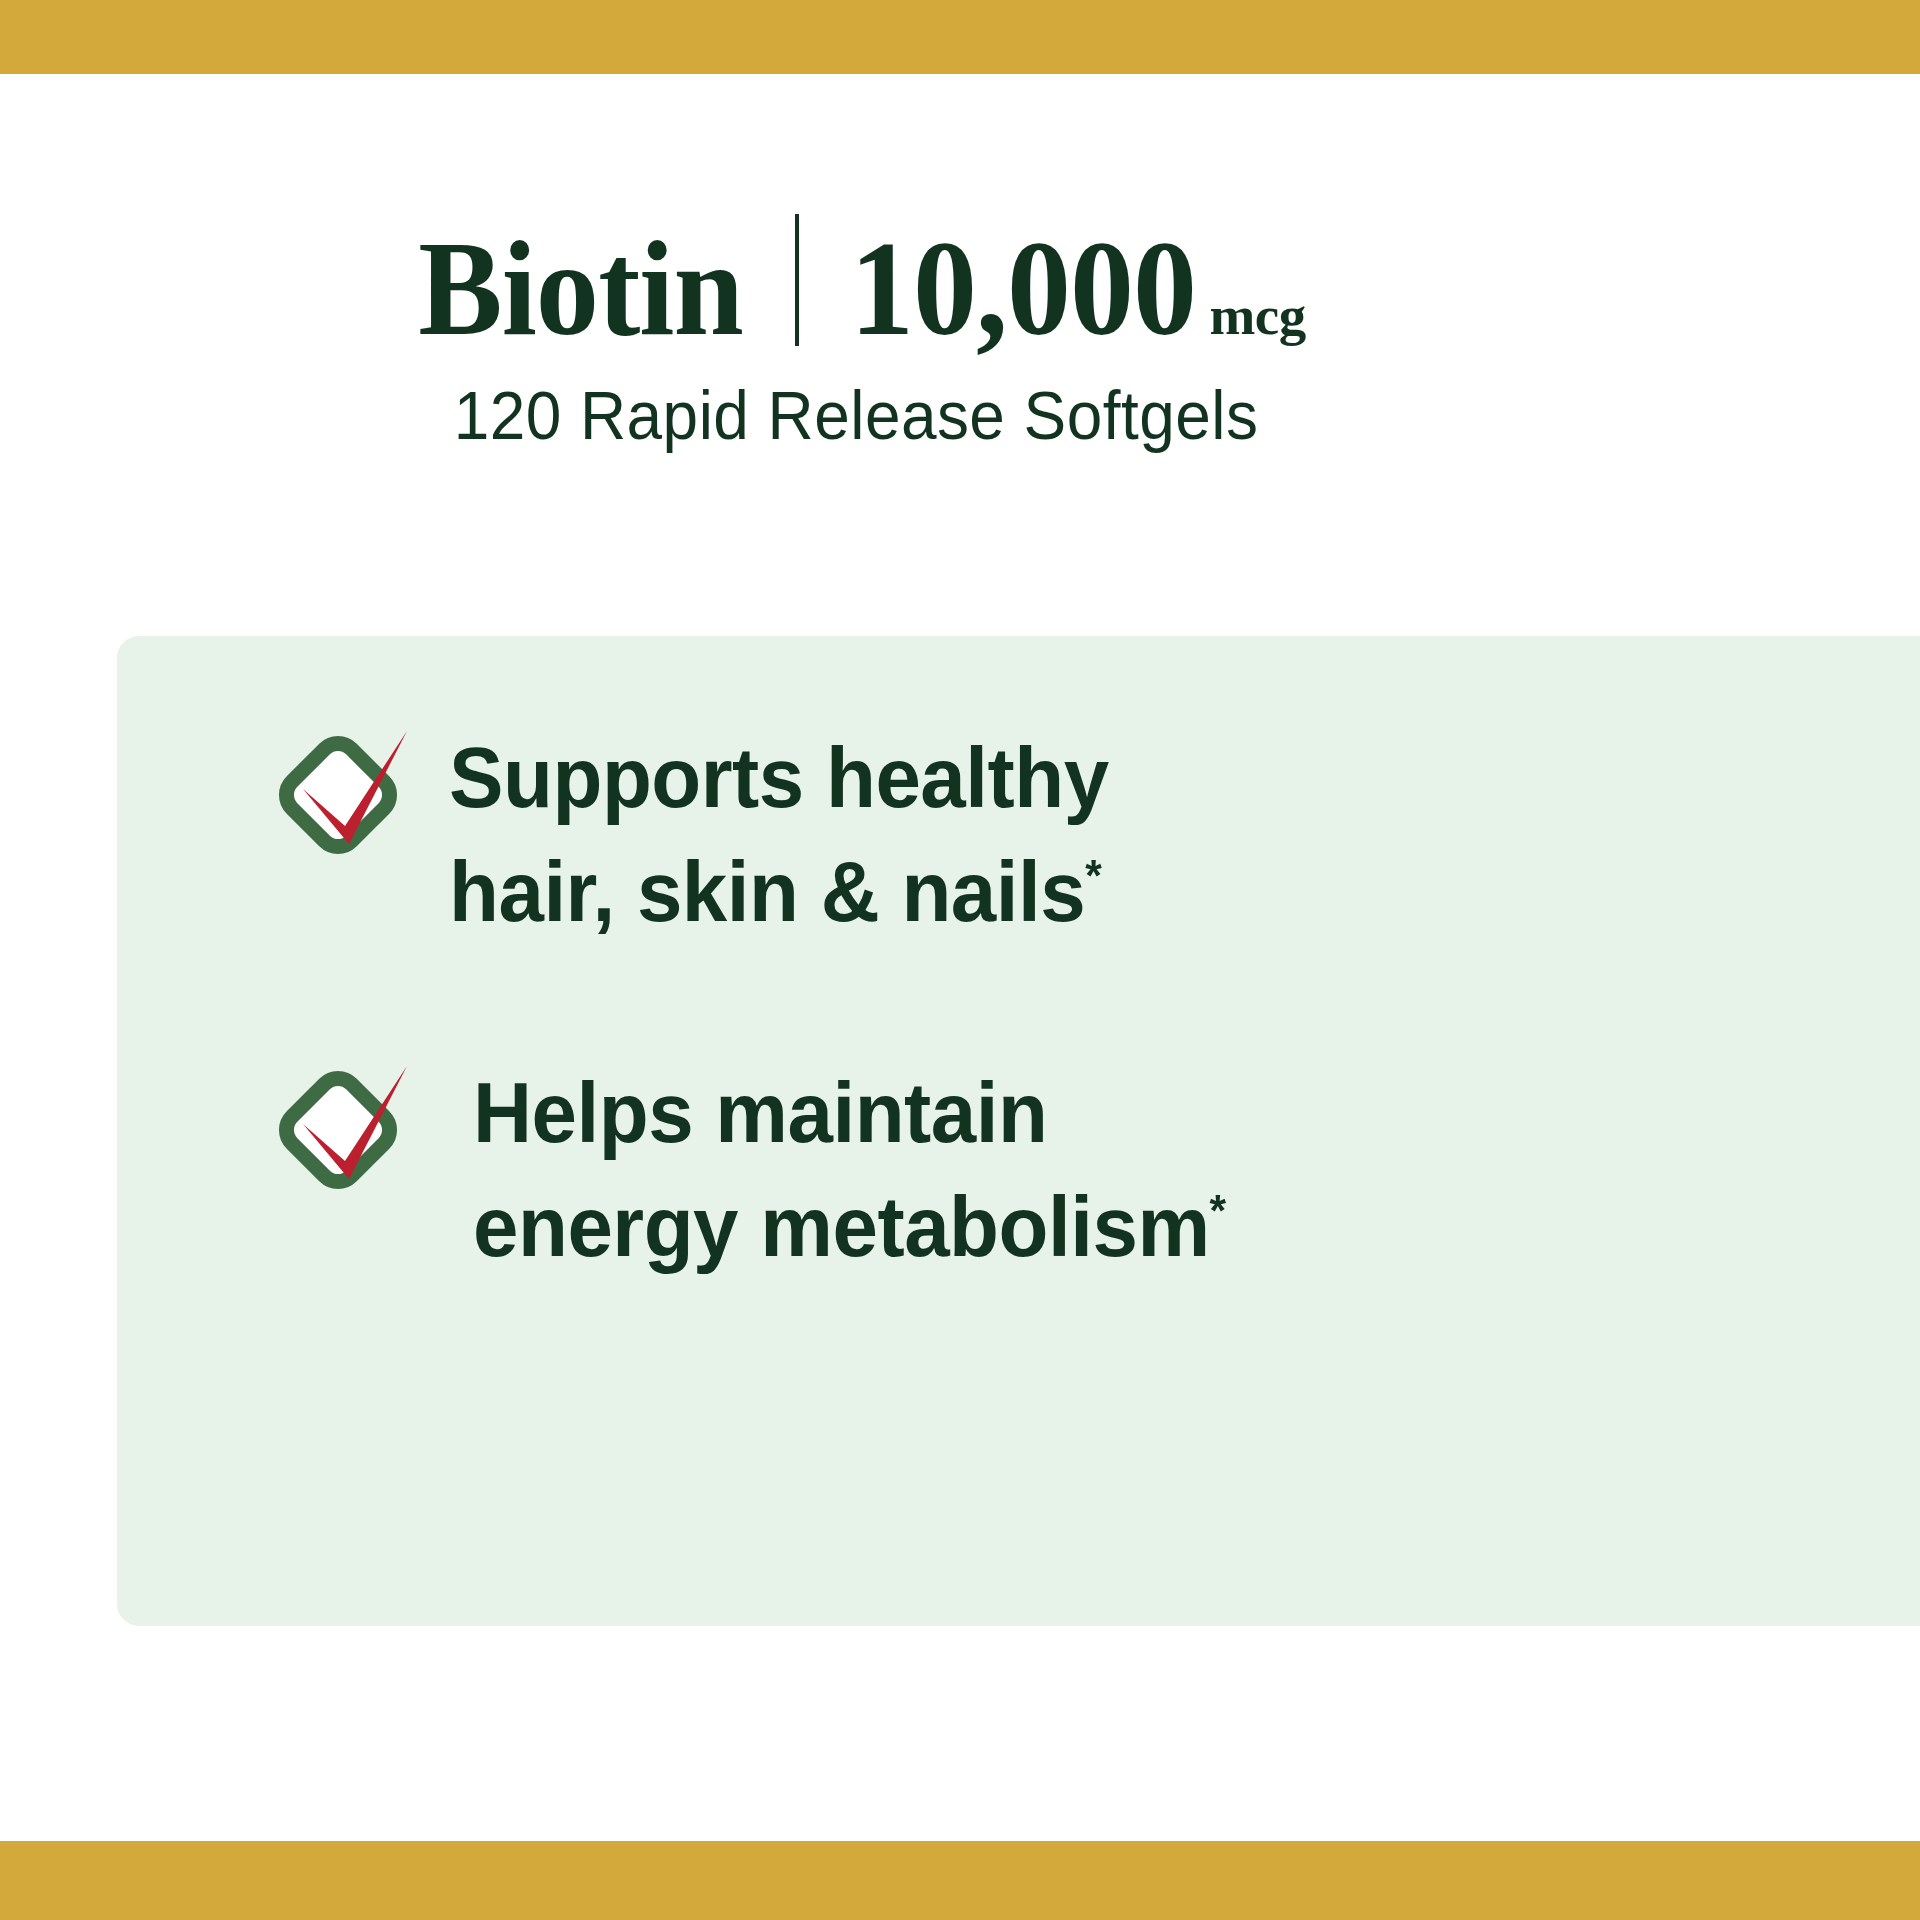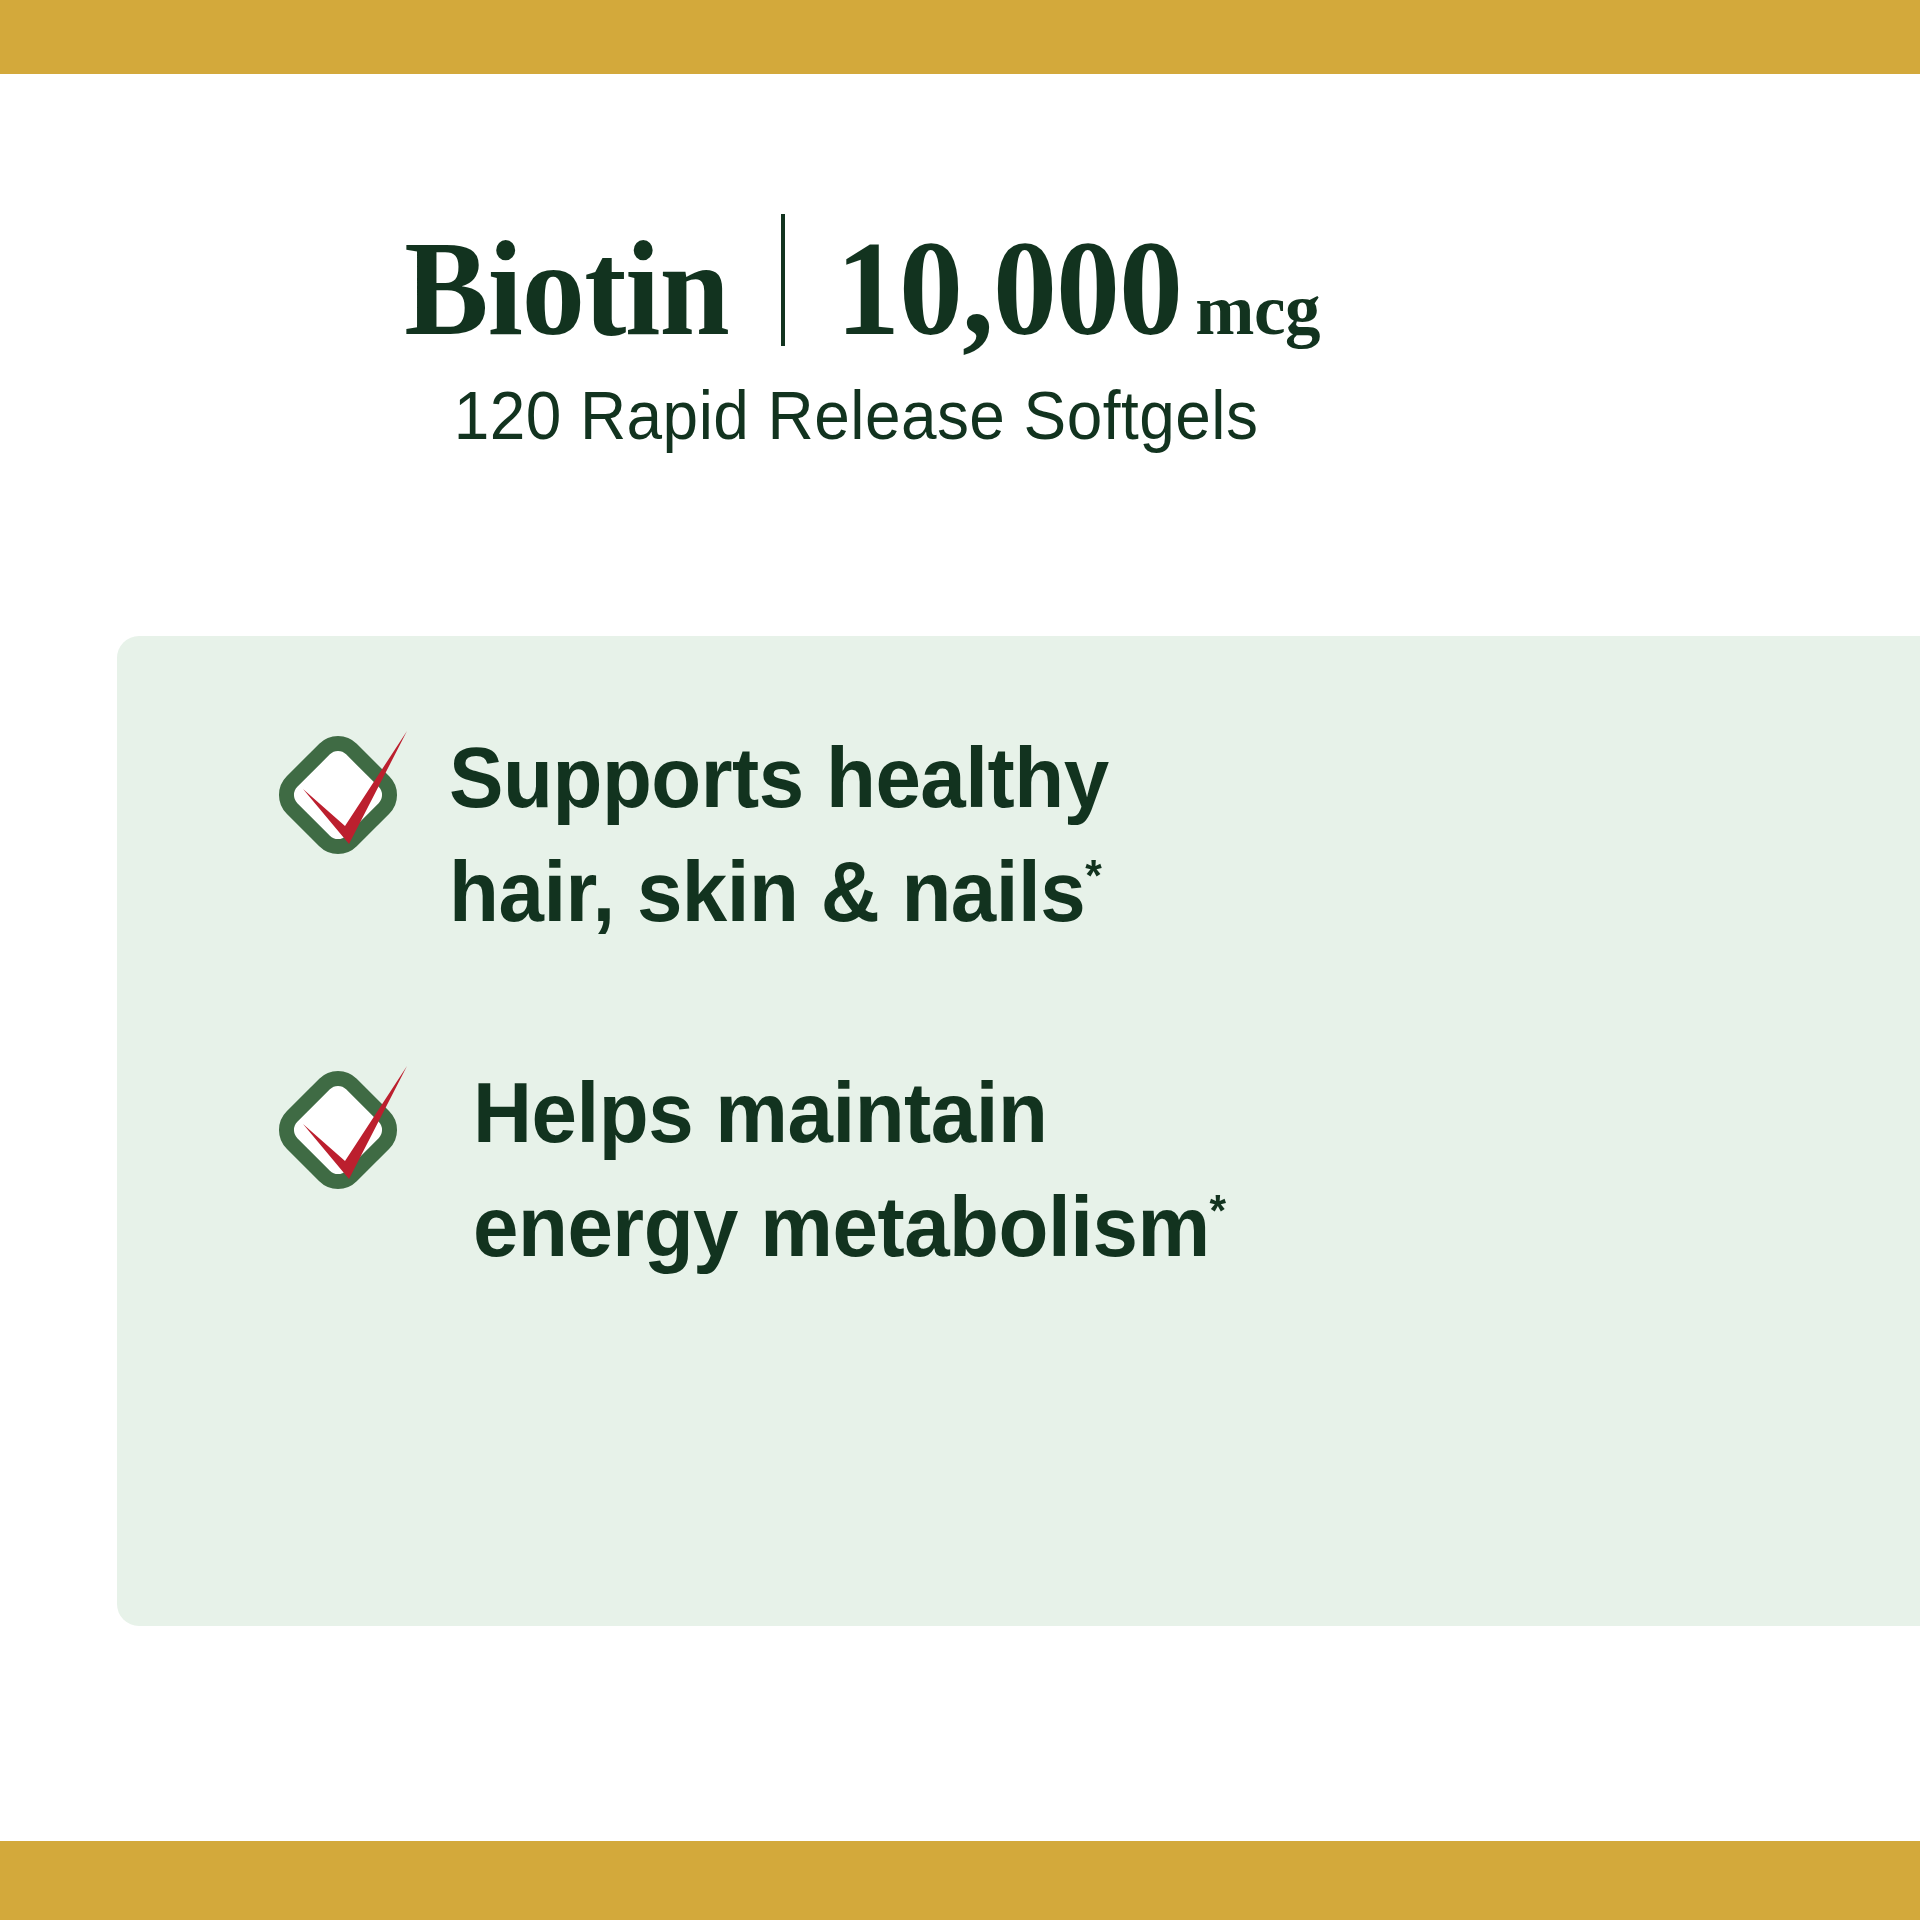--- a/index.html
+++ b/index.html
@@ -75,21 +75,21 @@
     font-size: 136px;
     color: #12331f;
     letter-spacing: -1px;
     transform: scaleX(0.94);
     transform-origin: left baseline;
   }
 
   .title-unit {
     font-family: "Liberation Serif", "DejaVu Serif", serif;
     font-weight: 700;
-    font-size: 71px;
+    font-size: 55px;
     color: #12331f;
     letter-spacing: -0.5px;
     margin-left: 2px;
   }
 
   .subtitle {
     margin-top: 22px;
     font-family: "Liberation Sans", sans-serif;
     font-weight: 400;
     font-size: 68px;

